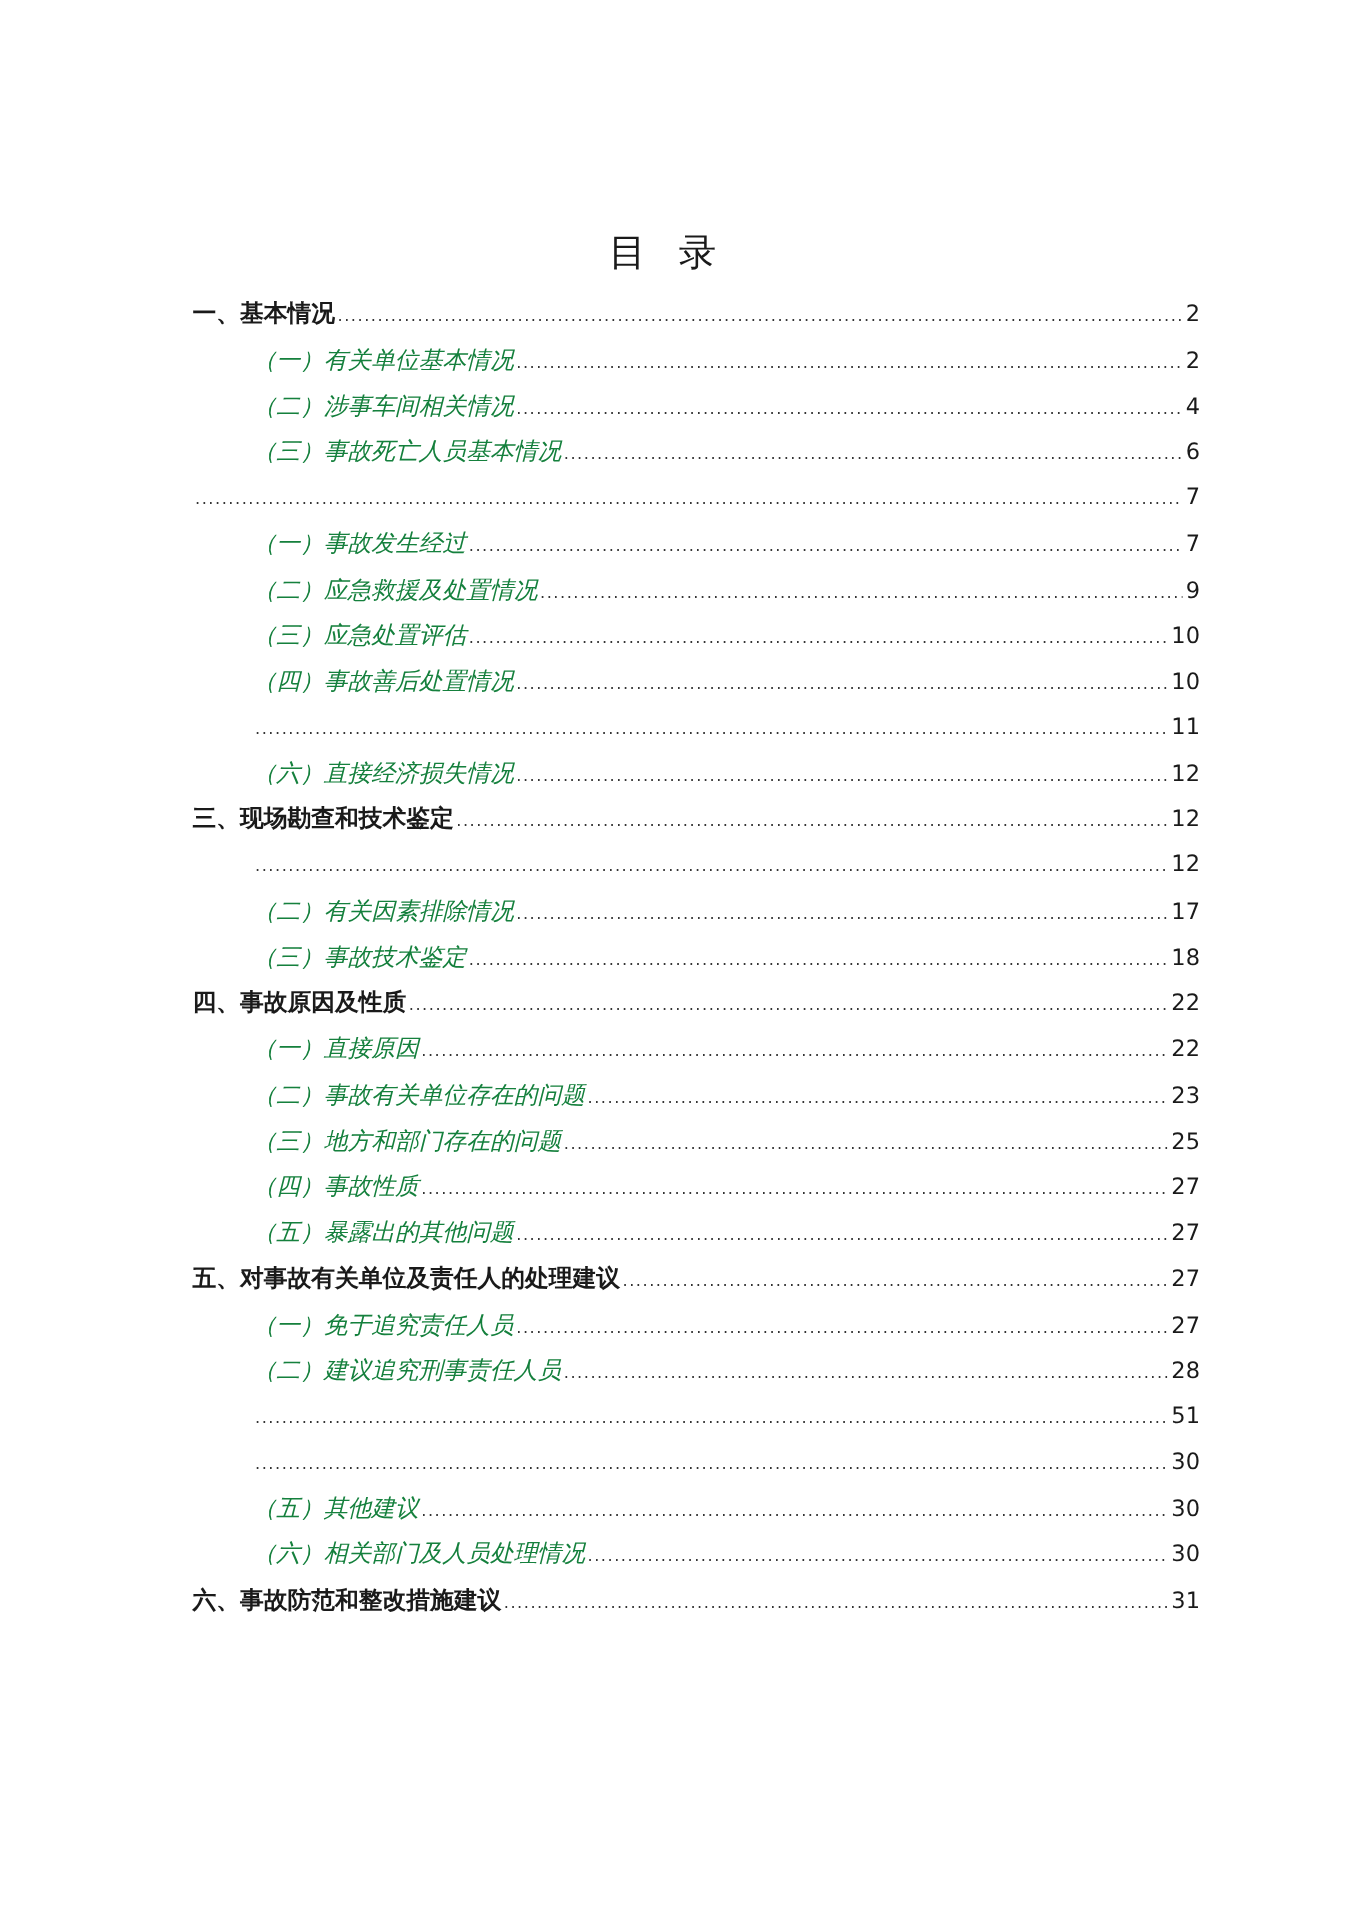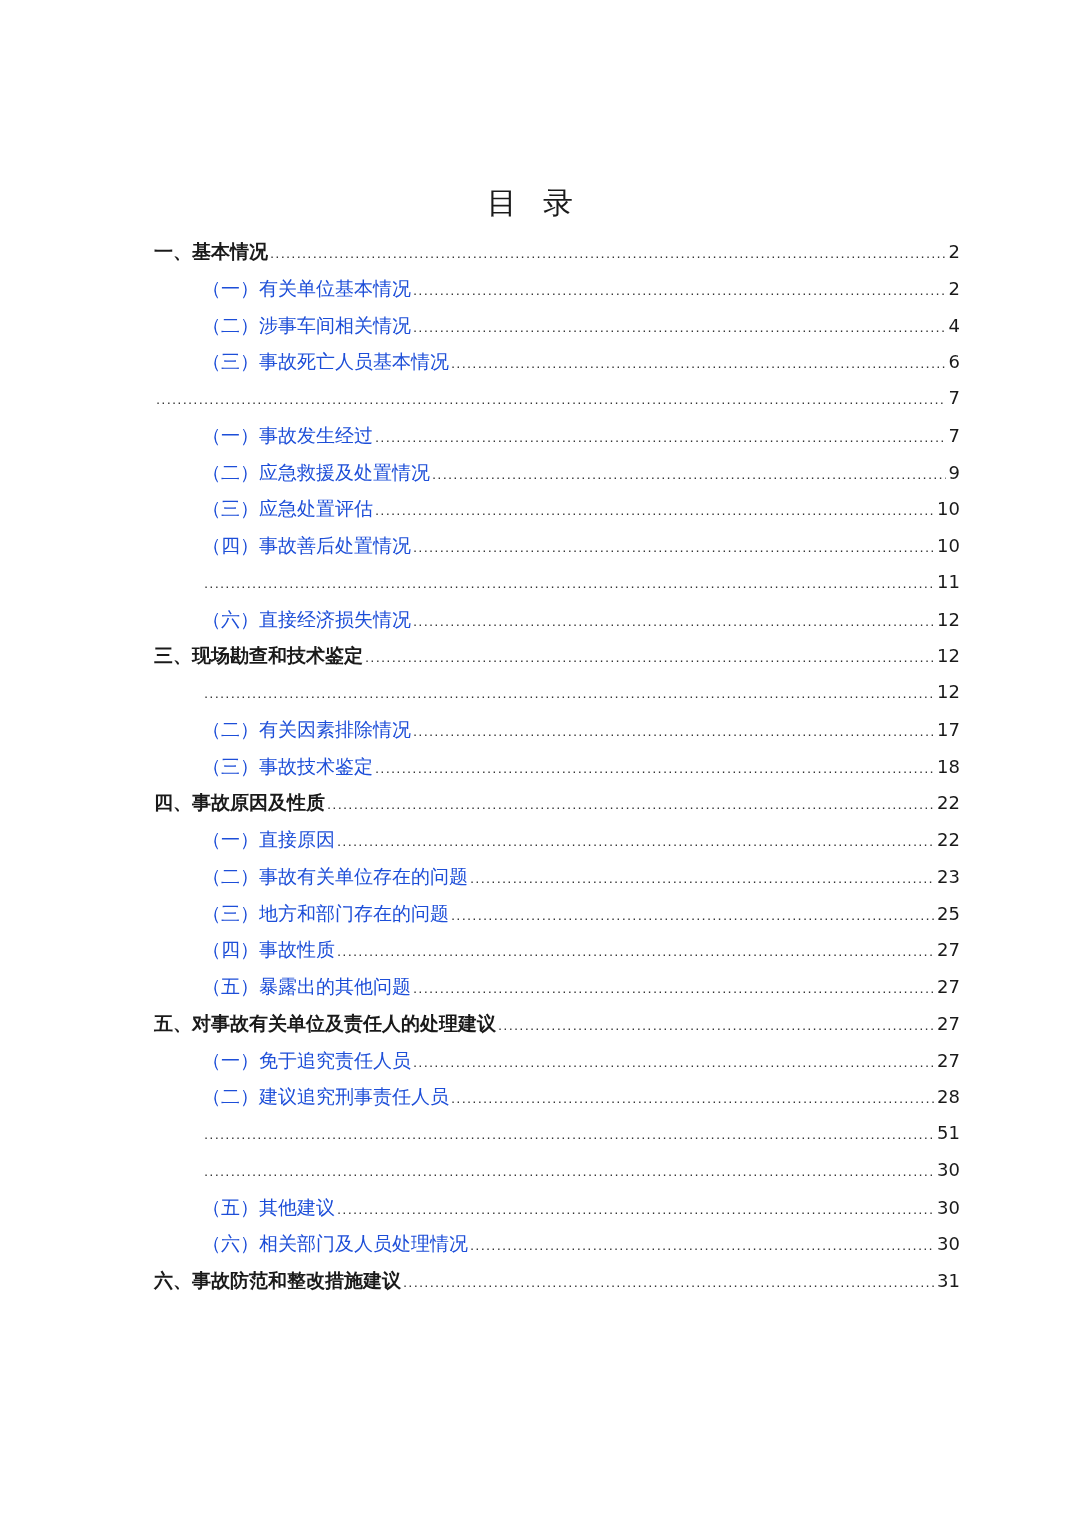--- a/index.html
+++ b/index.html
@@ -5,21 +5,21 @@
   html, body { margin: 0; padding: 0; background: #ffffff; }
   body { width: 1080px; height: 1527px; position: relative; overflow: hidden;
          font-family: "DejaVu Sans", "Liberation Sans", sans-serif; color: #1a1a1a; }
   .page-title { position: absolute; top: 182px; left: 0; width: 1086px; text-align: center;
          font-size: 30px; letter-spacing: 26px; font-weight: normal; line-height: 42px; }
   .toc { position: absolute; top: 233px; left: 138px; width: 806px; margin-left: 16px; }
   .toc-row { display: flex; align-items: baseline; height: 36.75px; line-height: 36.75px;
          font-size: 19px; white-space: nowrap; }
   .toc-row.level-1 { padding-left: 0; }
   .toc-row.level-2 { padding-left: 48px; }
-  .toc-row.level-2 .toc-label { color: #1d4ed8; }
+  .toc-row.level-2 .toc-label { color: #15803d; font-style: italic; }
   .toc-label { flex: 0 0 auto; }
   .toc-row.level-1 .toc-label { font-weight: bold; }
   .toc-leader { flex: 1 1 auto; overflow: hidden; margin: 0 3px 0 2px; color: #333;
          font-size: 13px; letter-spacing: 1.2px; }
   .toc-leader::before { content: "......................................................................................................................................................................................................................................................................"; }
   .toc-page { flex: 0 0 auto; font-family: "DejaVu Sans", sans-serif; font-size: 18px; text-align: right; }
 </style>
 </head>
 <body>
 

